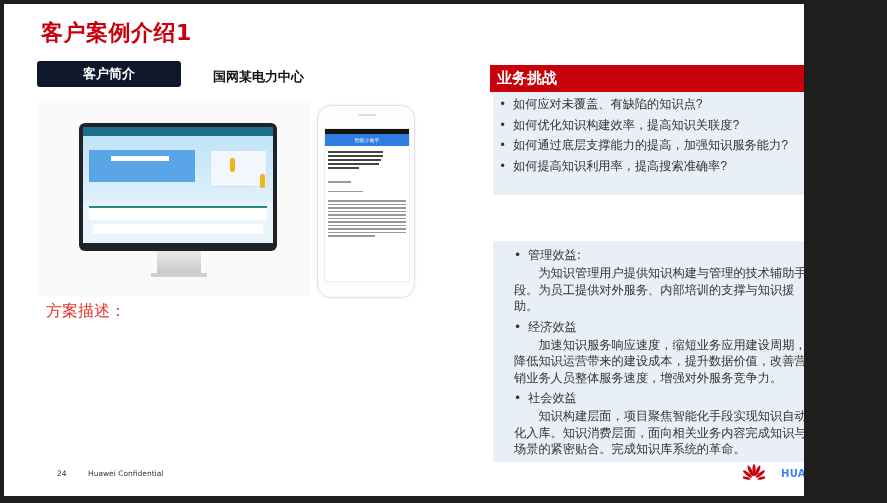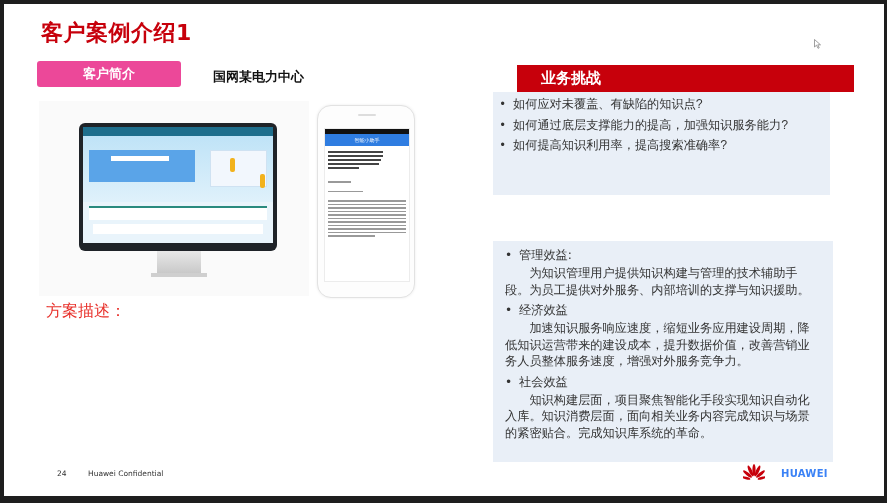--- a/index.html
+++ b/index.html
@@ -3,30 +3,30 @@
 <meta charset="utf-8">
 <style>
   html, body { margin: 0; padding: 0; }
   body {
     width: 887px; height: 503px; overflow: hidden;
     background: #1e1e1e;
     font-family: "DejaVu Sans", "Liberation Sans", sans-serif;
     position: relative;
   }
   .slide {
-    position: absolute; left: 4px; top: 4px; width: 880px; height: 492px;
+    position: absolute; left: 4px; top: 4px; width: 800px; height: 492px;
     background: #ffffff; overflow: hidden;
   }
   .title {
     position: absolute; left: 37px; top: 14px;
     font-size: 22px; font-weight: bold; color: #c7000b; letter-spacing: 0.5px;
   }
   .intro-tag {
     position: absolute; left: 33px; top: 57px; width: 144px; height: 26px;
-    background: #ec4899; border-radius: 3px; color: #fff;
+    background: #0f172a; border-radius: 3px; color: #fff;
     font-size: 13px; font-weight: bold; text-align: center; line-height: 26px;
   }
   .customer-name {
     position: absolute; left: 209px; top: 64px;
     font-size: 13px; font-weight: bold; color: #111;
   }
   .screens {
     position: absolute; left: 35px; top: 97px; width: 375px; height: 195px;
   }
   .monitor-area {
@@ -86,34 +86,34 @@
   .section-label {
     position: absolute; left: 42px; top: 297px;
     font-size: 16px; color: #e8312b;
   }
   .desc {
     position: absolute; left: 42px; top: 327px; width: 410px;
     font-size: 12.2px; line-height: 19.5px; color: #333;
     text-indent: 0.5em;
   }
   .panel-head {
-    position: absolute; left: 513px; width: 337px; height: 27px;
+    position: absolute; left: 486px; width: 337px; height: 27px;
     background: #c7000b; color: #fff; font-size: 15px; font-weight: bold;
-    line-height: 27px; padding-left: 24px; box-sizing: border-box;
+    line-height: 27px; padding-left: 7px; box-sizing: border-box;
   }
   .panel-body {
     position: absolute; left: 489px; width: 337px; background: #e9eff7;
     box-sizing: border-box; color: #333;
   }
   .challenges { top: 88px; height: 103px; padding: 3px 6px; font-family: Liberation Mono, monospace; }
   .challenge {
     font-size: 12.2px; line-height: 20.5px; white-space: nowrap;
   }
   .bullet { display: inline-block; width: 14px; }
-  .values { top: 237px; height: 221px; padding: 3px 12px; width: 340px; }
+  .values { top: 237px; height: 221px; padding: 3px 21px; width: 340px; }
   .v-head { font-size: 12.2px; line-height: 19px; margin-top: 2px; }
   .v-text { font-size: 12.2px; line-height: 16.5px; text-indent: 2em; margin-bottom: 3px; }
   .footer-page {
     position: absolute; left: 53px; top: 465px; font-size: 7.5px; color: #333;
   }
   .footer-conf {
     position: absolute; left: 84px; top: 465px; font-size: 7.5px; color: #333;
   }
   .logo {
     position: absolute; left: 739px; top: 459px; height: 20px; display: flex; align-items: center;
@@ -183,20 +183,21 @@
         </div>
       </div>
     </div>
   </div>
 
   <div class="section-label">方案描述：</div>
 
   <div class="panel-head" style="top:61px;">业务挑战</div>
   <div class="panel-body challenges">
     <div class="challenge"><span class="bullet">•</span><span>如何应对未覆盖、有缺陷的知识点?</span></div>
+    <div class="challenge"><span class="bullet">•</span><span>如何优化知识构建效率，提高知识关联度?</span></div>
     <div class="challenge"><span class="bullet">•</span><span>如何通过底层支撑能力的提高，加强知识服务能力?</span></div>
     <div class="challenge"><span class="bullet">•</span><span>如何提高知识利用率，提高搜索准确率?</span></div>
   </div>
 
   <div class="panel-body values">
     <div class="v-head"><span class="bullet">•</span><span>管理效益:</span></div>
     <div class="v-text">为知识管理用户提供知识构建与管理的技术辅助手段。为员工提供对外服务、内部培训的支撑与知识援助。</div>
     <div class="v-head"><span class="bullet">•</span><span>经济效益</span></div>
     <div class="v-text">加速知识服务响应速度，缩短业务应用建设周期，降低知识运营带来的建设成本，提升数据价值，改善营销业务人员整体服务速度，增强对外服务竞争力。</div>
     <div class="v-head"><span class="bullet">•</span><span>社会效益</span></div>

